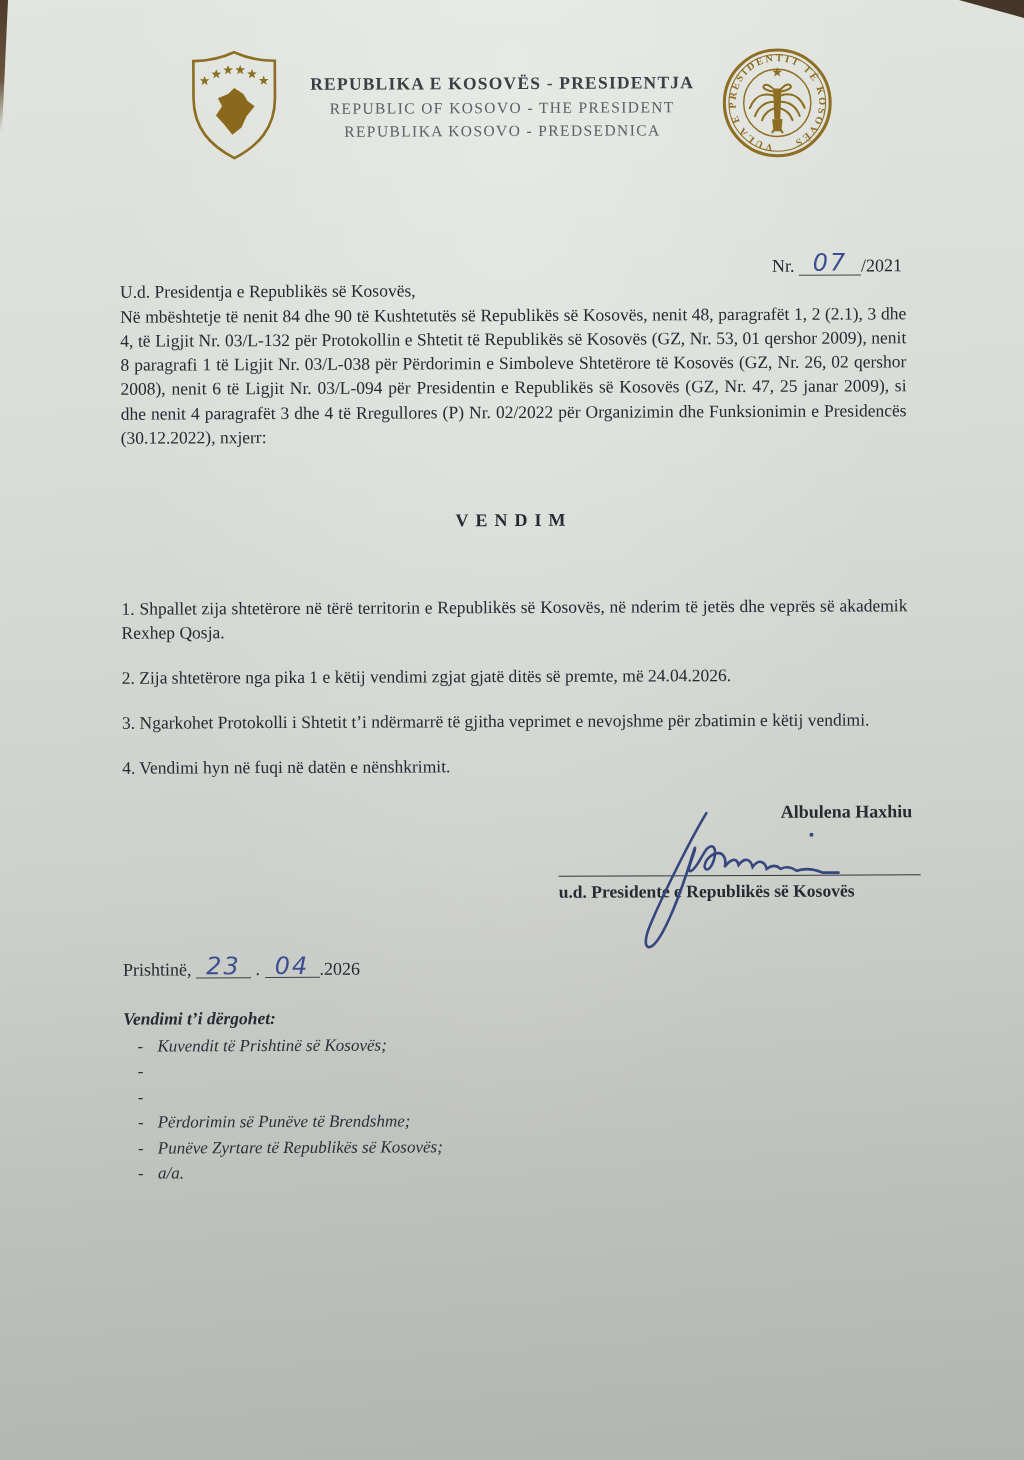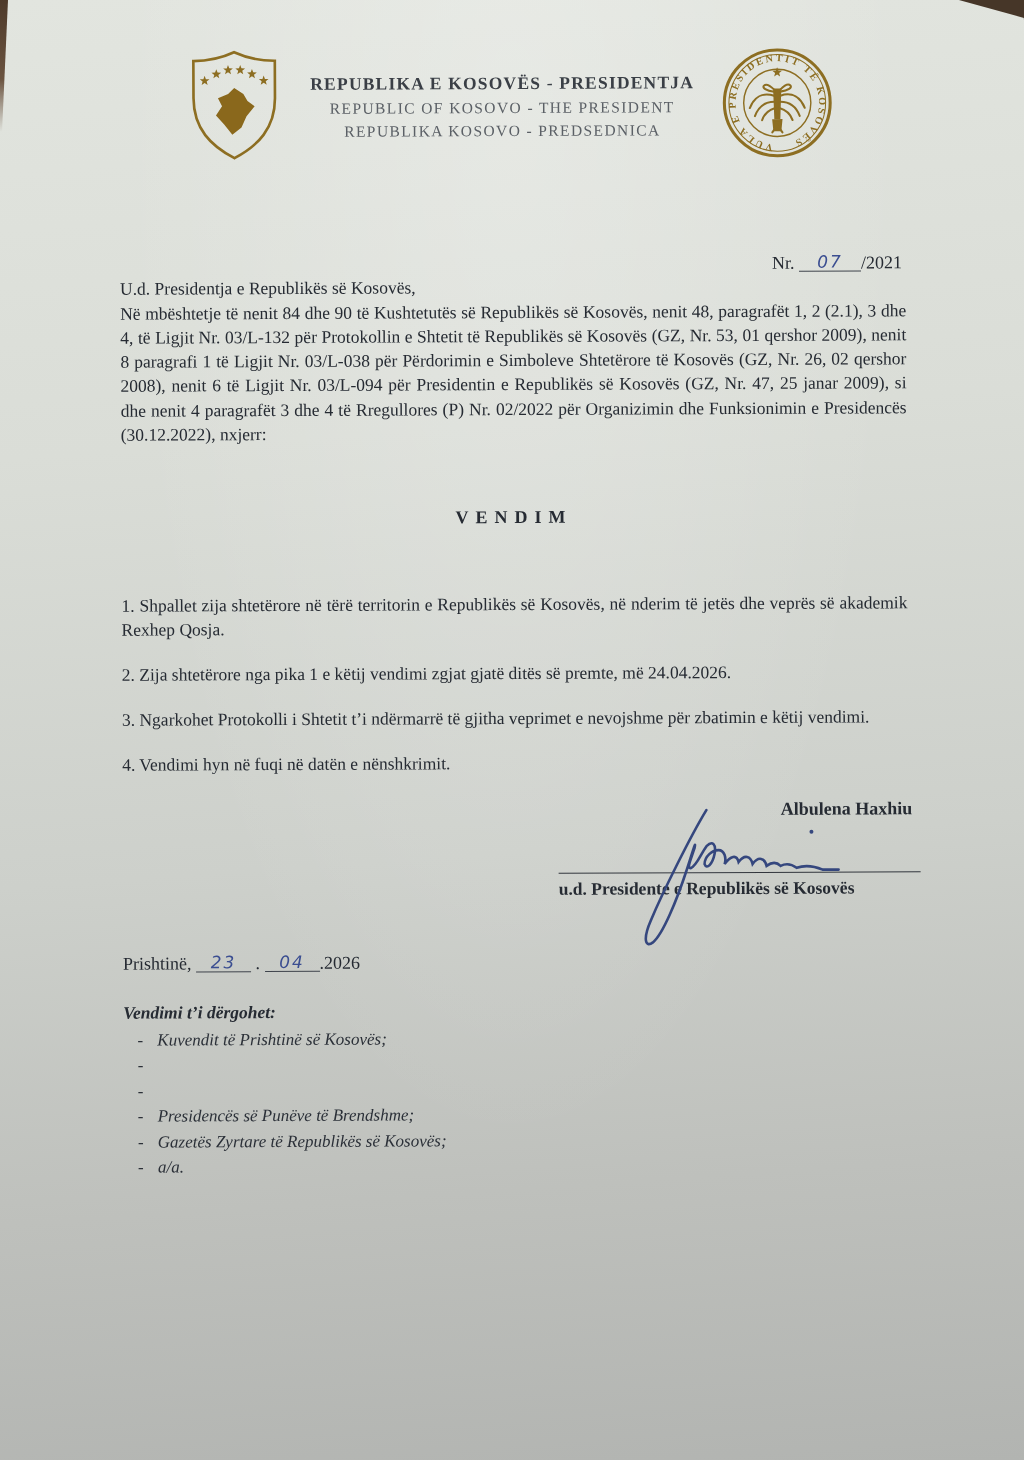--- a/index.html
+++ b/index.html
@@ -46,21 +46,21 @@
     font-size:15.5px; letter-spacing:1.4px; color:#5b6066;
   }
   
   .nr-line {
     text-align:right; margin-top:92px; font-size:18px; padding-right:4px;
   }
   .hand {
     font-family:"DejaVu Sans", sans-serif;
     font-style:italic;
     color:#3b4e91;
-    font-size:17px;
+    font-size:24px;
     letter-spacing:2px;
   }
   .hand-slot {
     display:inline-block;
     border-bottom:1.6px solid #3f444c;
     min-width:62px;
     text-align:center;
     line-height:0.95;
     transform:translateY(-1px);
   }
@@ -233,25 +233,25 @@
           <span>Kuvendit të Prishtinë së Kosovës;</span>
         </li>
       <li>
           <span class="dash">-</span>
         </li>
       <li>
           <span class="dash">-</span>
         </li>
       <li>
           <span class="dash">-</span>
-          <span>Presidencës së Punëve të Brendshme;</span>
-        </li>
-      <li>
-          <span class="dash">-</span>
-          <span>Gazetës Zyrtare të Republikës së Kosovës;</span>
+          <span>Përdorimin së Punëve të Brendshme;</span>
+        </li>
+      <li>
+          <span class="dash">-</span>
+          <span>Punëve Zyrtare të Republikës së Kosovës;</span>
         </li>
       <li>
           <span class="dash">-</span>
           <span>a/a.</span>
         </li>
     </ul>
   </div>
 
 </div>
 

